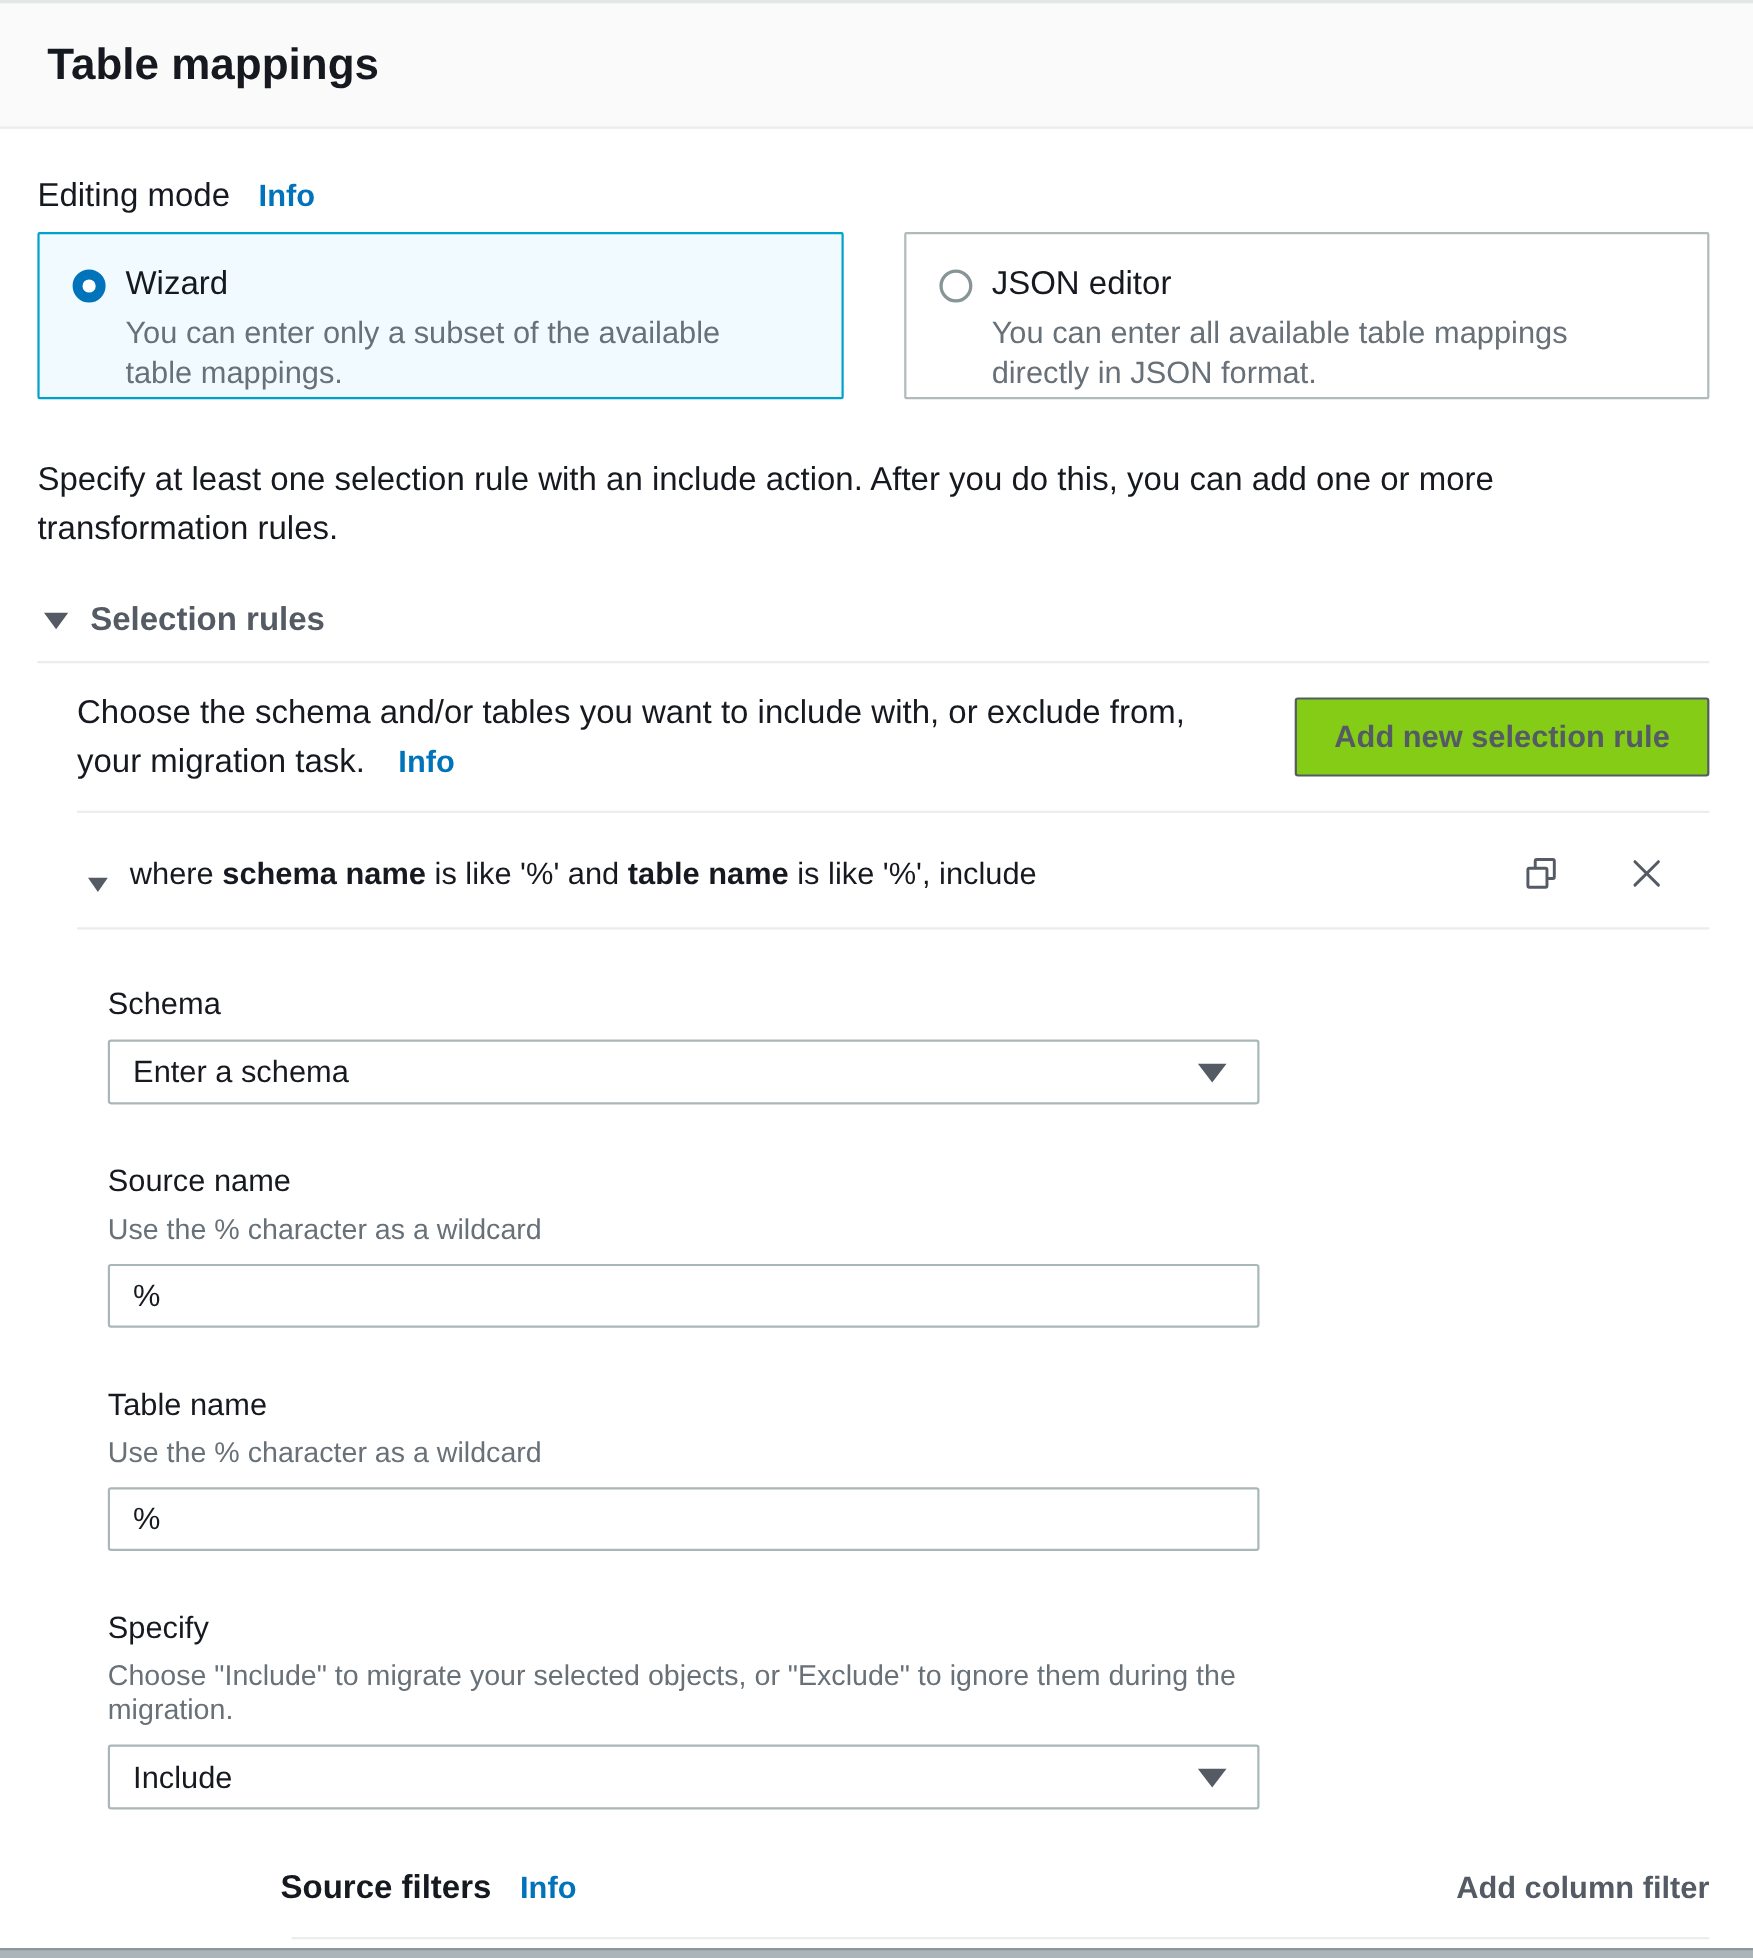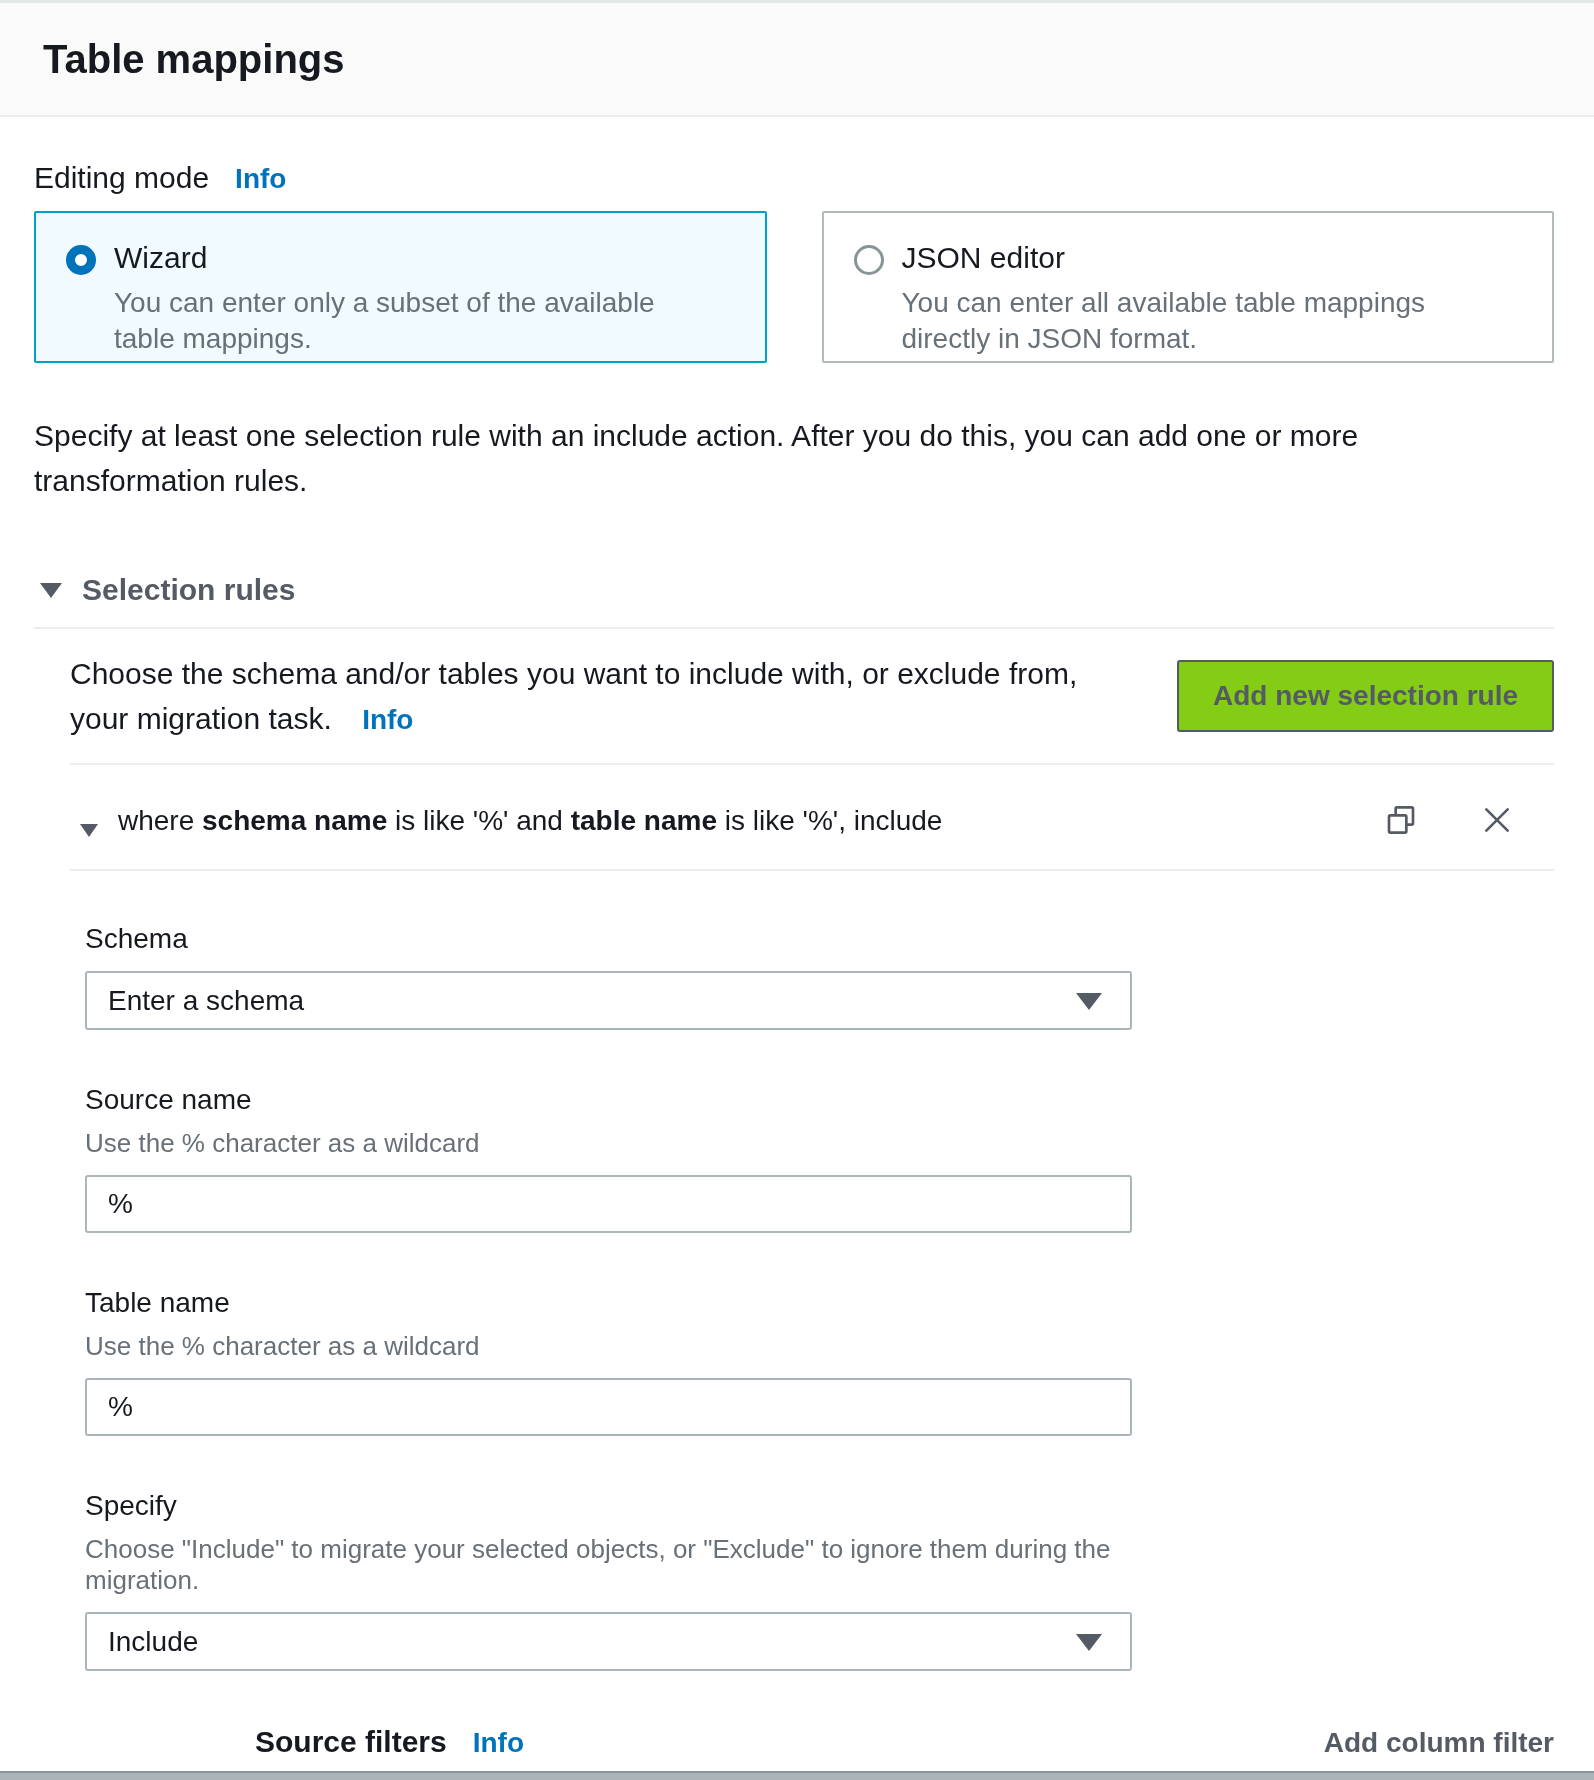--- a/index.html
+++ b/index.html
@@ -94,21 +94,21 @@
     cursor: pointer;
   }
   .expander-title { font-size: 30px; font-weight: 700; color: #545b64; }
   .tri-down {
     width: 0; height: 0;
     border-left: 11px solid transparent;
     border-right: 11px solid transparent;
     border-top: 15px solid #545b64;
     margin-right: 20px;
   }
-  .selection-rules-header { margin-top: 70px; padding-left: 6px; }
+  .selection-rules-header { margin-top: 44px; padding-left: 6px; }
 
   .divider { border: none; border-top: 2px solid #eaeded; }
   .div-1 { margin-top: 20px; }
   .div-2 { margin-left: 36px; margin-top: 22px; }
   .div-3 { margin-left: 36px; margin-top: 32px; }
 
   
   .rules-desc-row {
     margin-top: 22px;
     padding-left: 36px;
@@ -156,21 +156,21 @@
   .rule-actions {
     margin-left: auto;
     display: flex;
     align-items: center;
     gap: 64px;
     padding-right: 41px;
   }
   .icon-btn { cursor: pointer; display: inline-flex; background: none; border: none; padding: 0; }
 
   
-  .rule-form { margin-left: 51px; width: 1047px; }
+  .rule-form { margin-left: 64px; width: 1047px; }
   .field-label { font-size: 28px; color: #16191f; }
   .lbl-schema { margin-top: 52px; }
   .lbl-block { margin-top: 54px; }
   .field-help {
     font-size: 26px;
     color: #687078;
     margin-top: 12px;
   }
   .select-control {
     margin-top: 16px;

